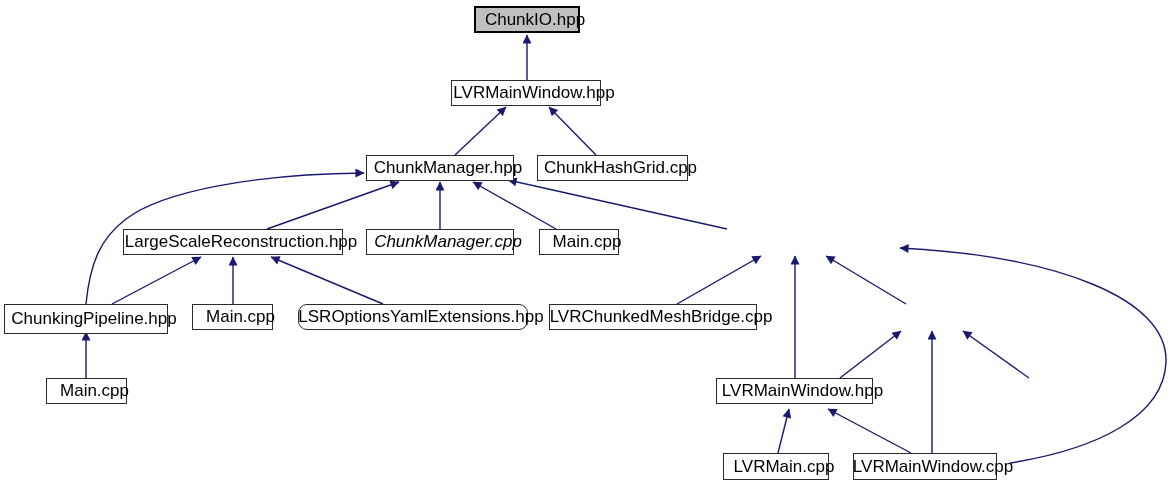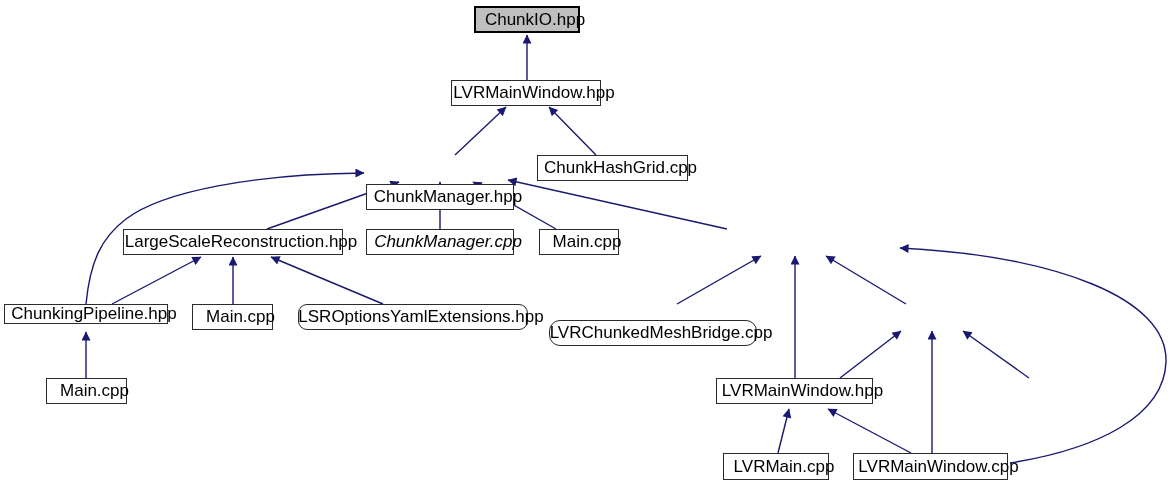--- a/index.html
+++ b/index.html
@@ -79,27 +79,27 @@
     <path class="edge" d="M1010,463 C1098,449 1164,416 1166,362 C1168,298 1056,256 900,248"></path>
     <path class="edge" d="M840,378 L901,331"></path>
     <path class="edge" d="M932,453 L932,331"></path>
     <path class="edge" d="M1029,378 L963,331"></path>
     <path class="edge" d="M778,453 L789,409"></path>
     <path class="edge" d="M911,453 L828,409"></path>
   </svg>
 
   <div class="node selected" style="left:474px; top:6px;  width:106px; height:27px;">ChunkIO.hpp</div>
   <div class="node" style="left:451px; top:80px;  width:150px; height:26px;">LVRMainWindow.hpp</div>
-  <div class="node" style="left:366px; top:155px; width:148px; height:26px;margin-top:29px;">ChunkManager.hpp</div>
+  <div class="node" style="left:366px; top:155px; width:148px; height:26px;">ChunkManager.hpp</div>
   <div class="node" style="left:123px; top:229px; width:220px; height:26px;">LargeScaleReconstruction.hpp</div>
   <div class="node" style="left:537px; top:155px; width:151px; height:26px;">ChunkHashGrid.cpp</div>
   <div class="node" style="left:366px; top:229px; width:148px; height:26px;font-style:italic;">ChunkManager.cpp</div>
   <div class="node" style="left:539px; top:229px; width:80px;  height:26px;">Main.cpp</div>
-  <div class="node" style="left:4px;   top:304px; width:164px; height:20px;">ChunkingPipeline.hpp</div>
+  <div class="node" style="left:4px;   top:304px; width:164px; height:30px;">ChunkingPipeline.hpp</div>
   <div class="node" style="left:192px; top:304px; width:81px;  height:26px;">Main.cpp</div>
   <div class="node" style="left:298px; top:304px; width:230px; height:26px;border-radius:9px;">LSROptionsYamlExtensions.hpp</div>
-  <div class="node" style="left:549px; top:320px; width:208px; height:26px;border-radius:11px;">LVRChunkedMeshBridge.cpp</div>
+  <div class="node" style="left:549px; top:304px; width:208px; height:26px;">LVRChunkedMeshBridge.cpp</div>
   <div class="node" style="left:46px;  top:378px; width:81px;  height:26px;">Main.cpp</div>
   <div class="node" style="left:716px; top:378px; width:157px; height:26px;">LVRMainWindow.hpp</div>
   <div class="node" style="left:723px; top:453px; width:106px; height:27px;">LVRMain.cpp</div>
-  <div class="node" style="left:853px; top:453px; width:155px; height:27px;">LVRMainWindow.cpp</div>
+  <div class="node" style="left:853px; top:453px; width:144px; height:27px;">LVRMainWindow.cpp</div>
 
 </div>
 
 </body></html>

